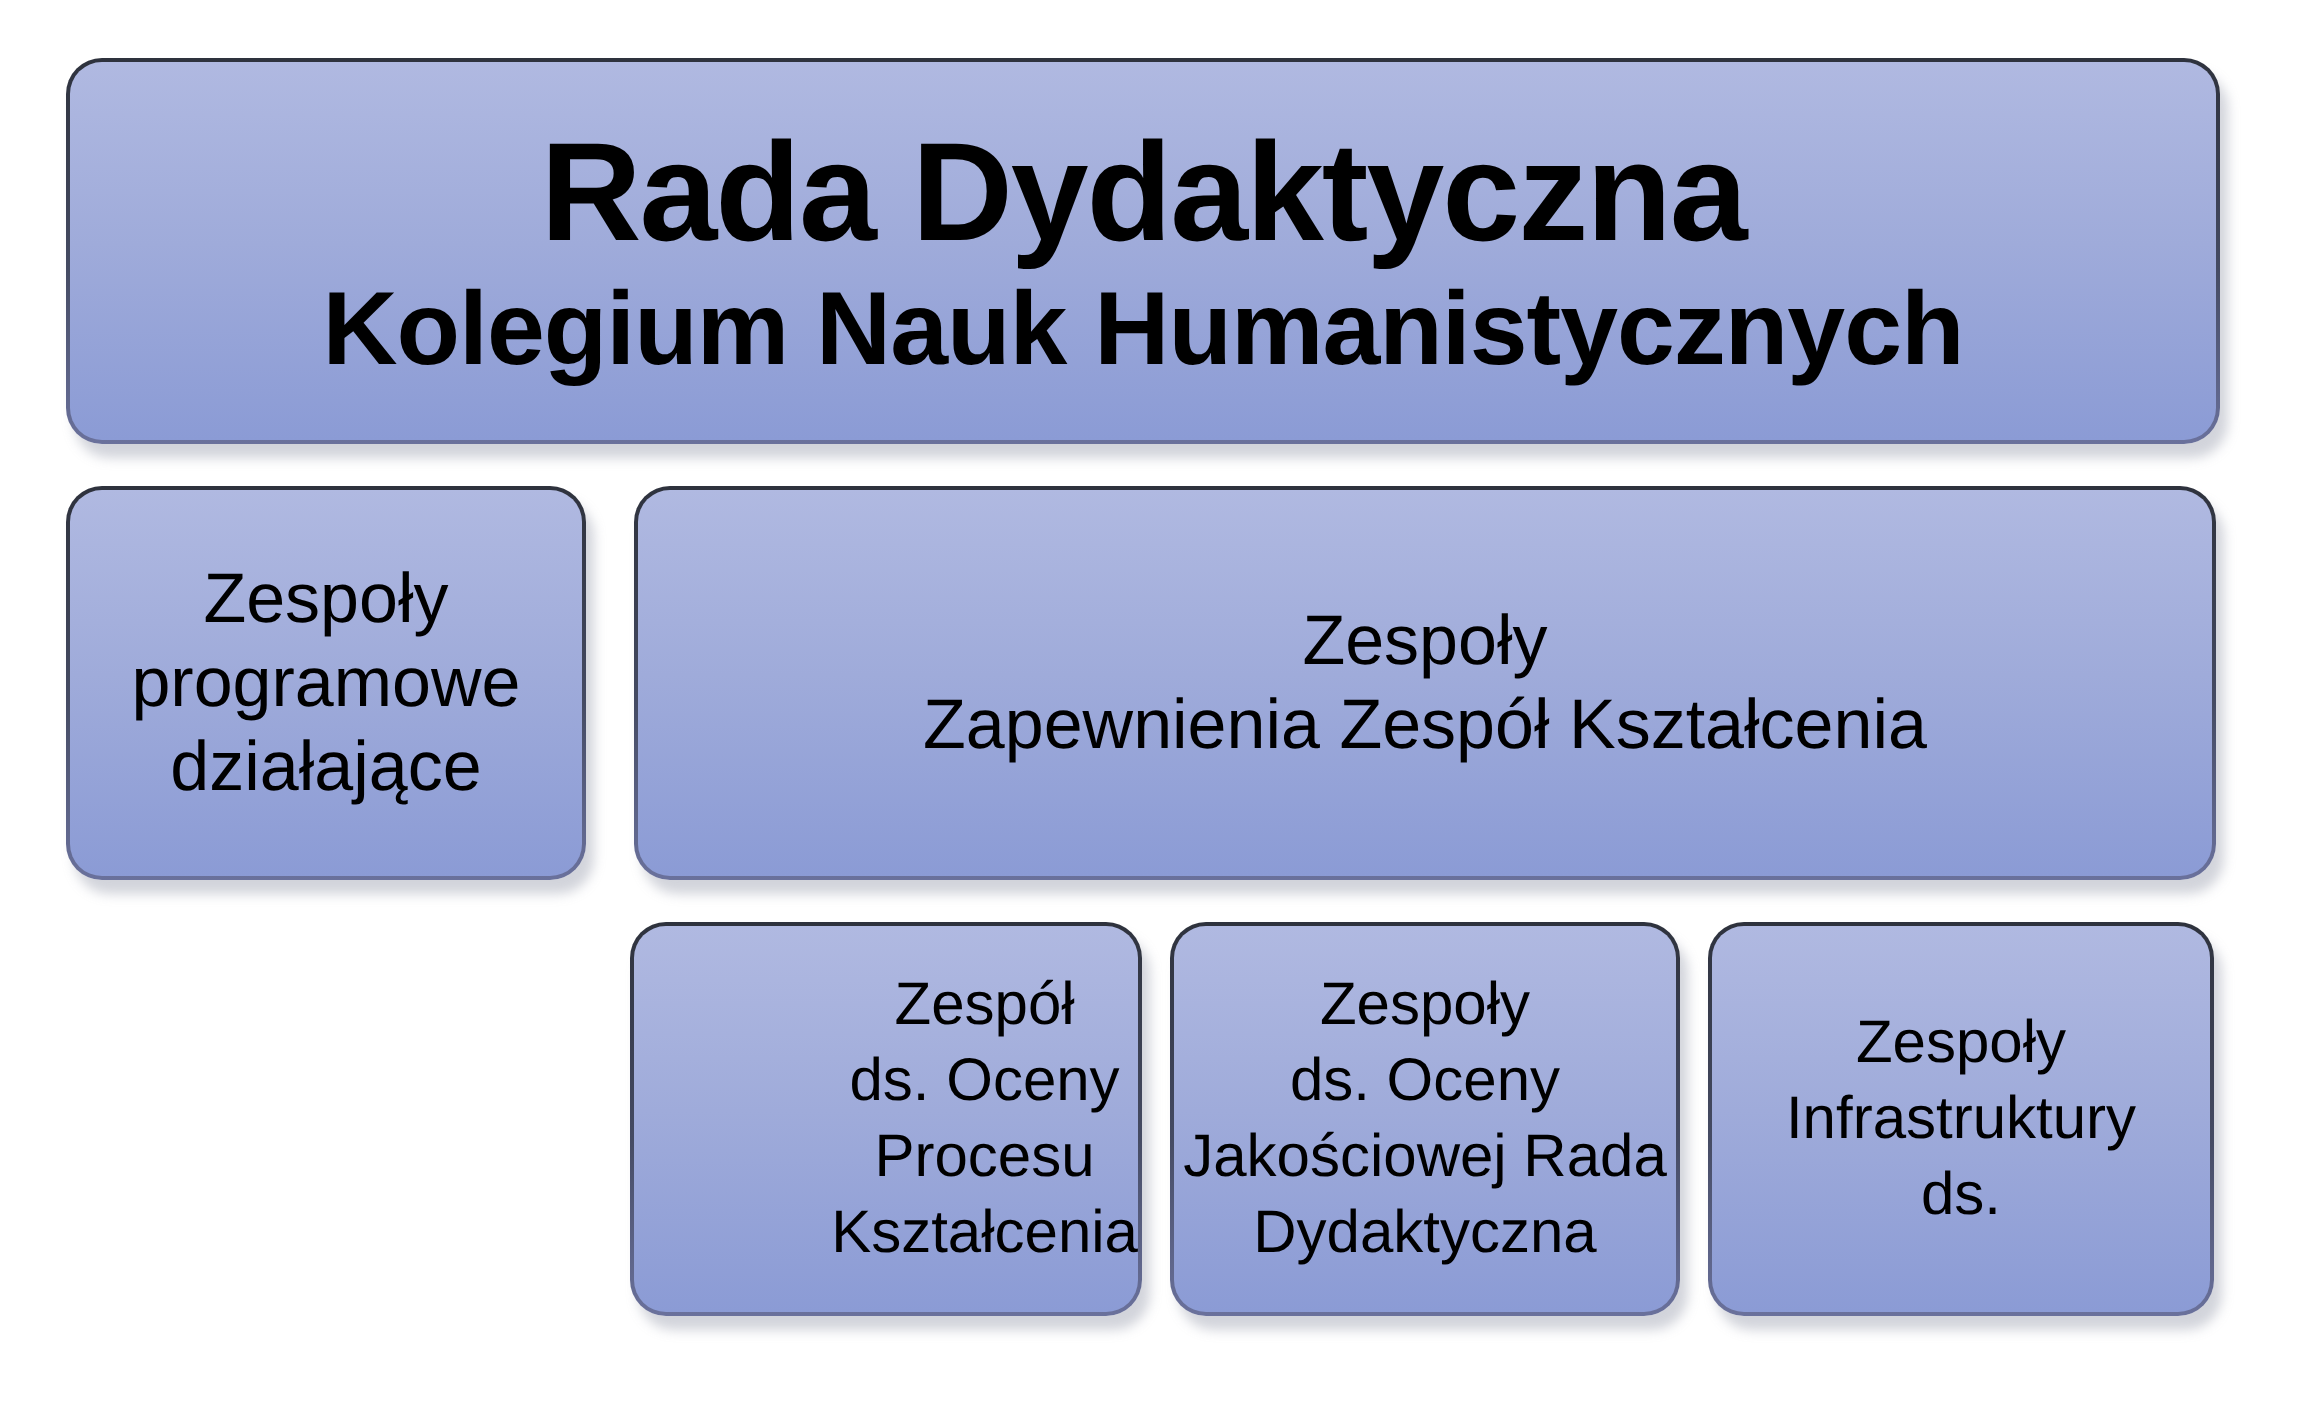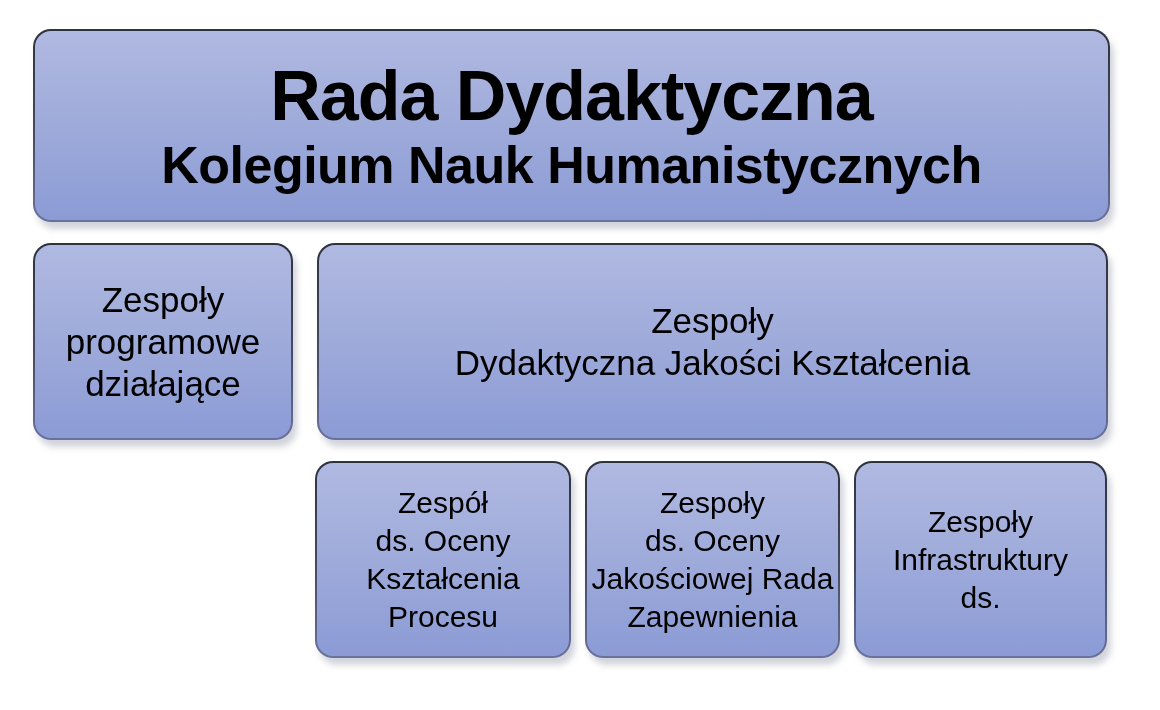--- a/index.html
+++ b/index.html
@@ -42,21 +42,21 @@
     letter-spacing: -1px;
   }
   .box-root .subtitle {
     font-size: 52px;
     font-weight: bold;
     line-height: 1.12;
     letter-spacing: -0.5px;
   }
   .box-programowe { left: 33px;  top: 243px; width: 260px; height: 197px; }
   .box-wsjk       { left: 317px; top: 243px; width: 791px; height: 197px; }
-  .box-ocena-procesu   { left: 315px; top: 461px; width: 256px; height: 197px; }
+  .box-ocena-procesu   { left: 315px; top: 461px; width: 256px; height: 197px; align-items: flex-end; }
   .box-ocena-prac      { left: 585px; top: 461px; width: 255px; height: 197px; }
   .box-infrastruktura  { left: 854px; top: 461px; width: 253px; height: 197px; }
 
   .lines span {
     display: block;
     white-space: nowrap;
   }
   .lines-l2 span {
     font-size: 35px;
     line-height: 42px;
@@ -80,39 +80,39 @@
     <div class="lines lines-l2">
       <span>Zespoły</span>
       <span>programowe</span>
       <span>działające</span>
     </div>
   </div>
 
   <div class="box box-wsjk">
     <div class="lines lines-l2">
       <span>Zespoły</span>
-      <span>Dydaktyczna Jakości Kształcenia</span>
+      <span>Zapewnienia Zespół Kształcenia</span>
     </div>
   </div>
 
   <div class="box box-ocena-procesu">
     <div class="lines lines-l3">
       <span>Zespół</span>
       <span>ds. Oceny</span>
+      <span>Procesu</span>
       <span>Kształcenia</span>
-      <span>Procesu</span>
     </div>
   </div>
 
   <div class="box box-ocena-prac">
     <div class="lines lines-l3">
       <span>Zespoły</span>
       <span>ds. Oceny</span>
       <span>Jakościowej Rada</span>
-      <span>Zapewnienia</span>
+      <span>Dydaktyczna</span>
     </div>
   </div>
 
   <div class="box box-infrastruktura">
     <div class="lines lines-l3">
       <span>Zespoły</span>
       <span>Infrastruktury</span>
       <span>ds.</span>
     </div>
   </div>

